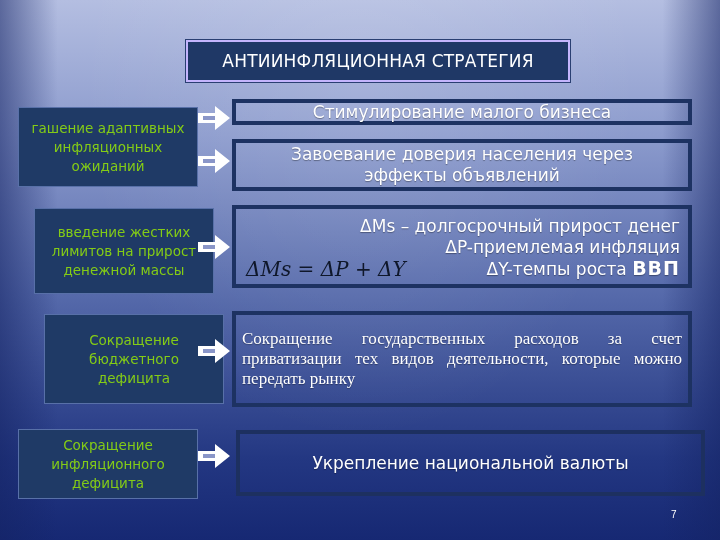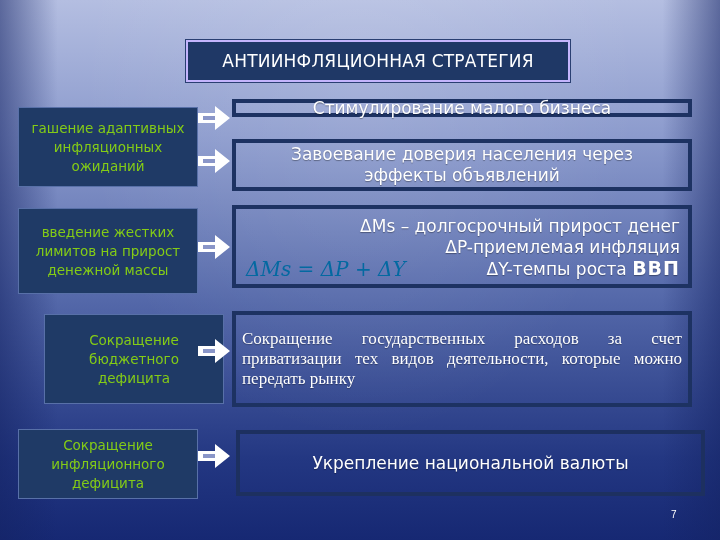--- a/index.html
+++ b/index.html
@@ -69,21 +69,21 @@
       text-align: right;
       padding: 4px 8px 4px 8px;
       position: absolute;
     }
     .formula {
       position: absolute;
       left: 10px; bottom: 4px;
       font-family: "DejaVu Serif", serif;
       font-style: italic;
       font-size: 20px;
-      color: #0369a1;
+      color: #0f172a;
       text-shadow: none;
     }
     .formula-lines {
       position: relative;
       z-index: 1;
     }
     .justify-text {
       text-align: justify;
       text-align-last: left;
       display: block;
@@ -114,28 +114,28 @@
       <path d="M1 8 H18 V1 L33 13 L18 25 V18 H1 Z" fill="#ffffff"></path>
       <rect x="6" y="11" width="12" height="4" fill="#8a96c8"></rect>
     </svg>
 </div>
 <div class="arrow" style="left:197px;top:148px;">
   <svg width="34" height="26" viewBox="0 0 34 26">
       <path d="M1 8 H18 V1 L33 13 L18 25 V18 H1 Z" fill="#ffffff"></path>
       <rect x="6" y="11" width="12" height="4" fill="#8a96c8"></rect>
     </svg>
 </div>
-<div class="right-box" style="top:99px;height:18px;">
+<div class="right-box" style="top:99px;height:26px;">
   <span>Стимулирование малого бизнеса</span>
 </div>
 <div class="right-box" style="top:139px;height:52px;padding:0 34px;">
   <span>Завоевание доверия населения через эффекты объявлений</span>
 </div>
 
-<div class="left-box" style="top:208px;height:86px;">
+<div class="left-box" style="top:208px;height:86px;margin-left:16px;">
   <span>введение жестких лимитов на прирост денежной массы</span>
 </div>
 <div class="arrow" style="left:197px;top:234px;">
   <svg width="34" height="26" viewBox="0 0 34 26">
       <path d="M1 8 H18 V1 L33 13 L18 25 V18 H1 Z" fill="#ffffff"></path>
       <rect x="6" y="11" width="12" height="4" fill="#8a96c8"></rect>
     </svg>
 </div>
 <div class="right-box formula-box" style="top:205px;height:83px;">
   <div class="formula-lines">

